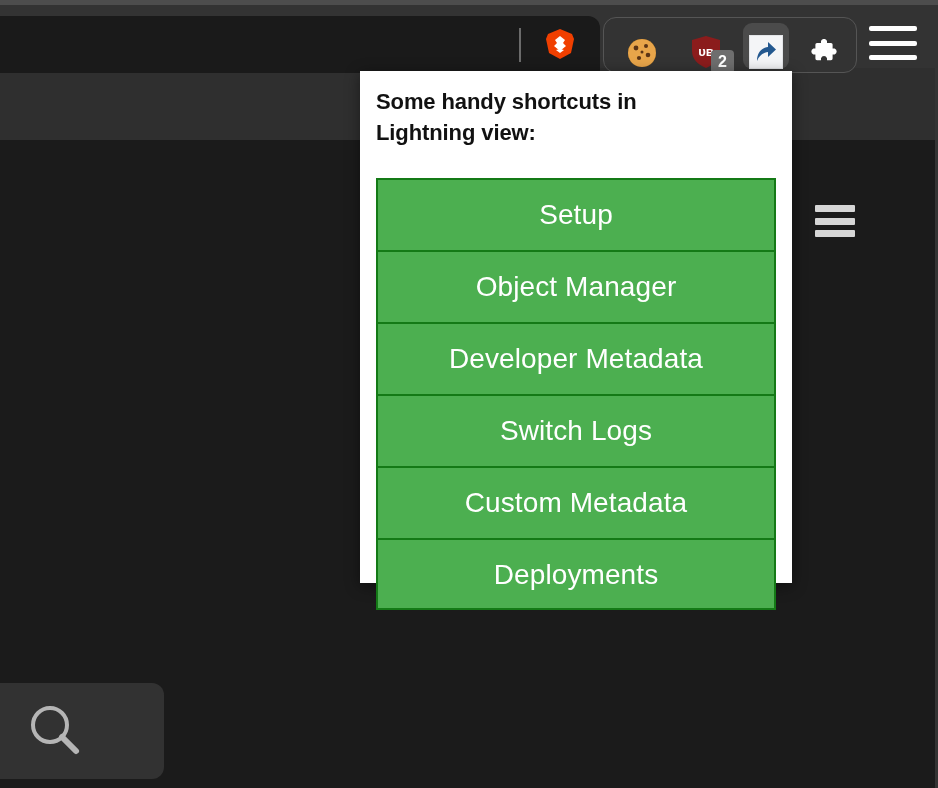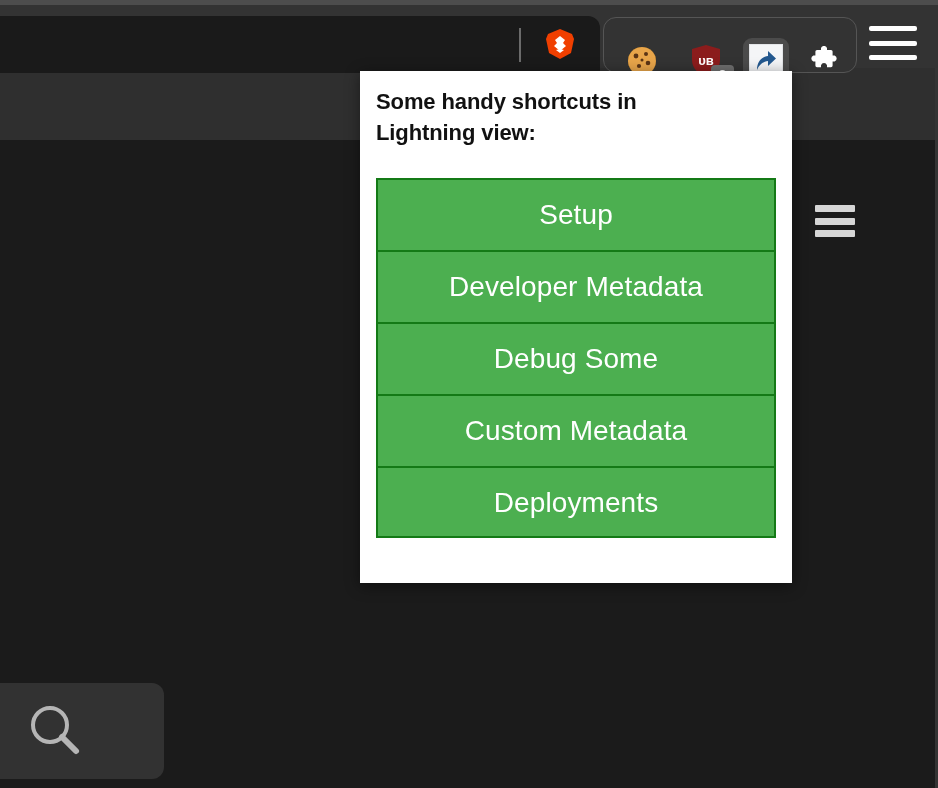--- a/index.html
+++ b/index.html
@@ -113,24 +113,24 @@
     position: absolute;
     left: 603px; top: 12px;
     width: 254px; height: 56px;
     border: 1px solid #555555;
     border-radius: 13px;
     box-sizing: border-box;
     background: #333333;
   }
   .ext-btn {
     position: absolute;
-    top: 20px;
+    top: 5px;
     width: 46px; height: 46px;
     border-radius: 9px;
-    display: flex; align-items: center; justify-content: center;
+    display: flex; align-items: flex-end; justify-content: center;
   }
   #ext-cookie   { left: 15px; }
   #ext-ublock   { left: 79px; }
   #ext-nav      { left: 139px; background: #4b4b4b; }
   #ext-puzzle   { left: 197px; }
   #ublock-badge {
     position: absolute;
     left: 28px; top: 27px;
     min-width: 23px; height: 24px;
     background: #6e6e6e;
@@ -299,18 +299,19 @@
     <i></i>
     <i></i>
   </div>
 </div>
 
 <div id="popup">
   <div id="popup-title">Some handy shortcuts in Lightning view:</div>
 
   <div id="shortcut-list">
     <div class="shortcut-btn">Setup</div>
+    <div class="shortcut-btn">Object Manager</div>
     <div class="shortcut-btn">Developer Metadata</div>
-    <div class="shortcut-btn">Debug Some</div>
+    <div class="shortcut-btn">Switch Logs</div>
     <div class="shortcut-btn">Custom Metadata</div>
     <div class="shortcut-btn">Deployments</div>
   </div>
 </div>
 
 </body></html>

